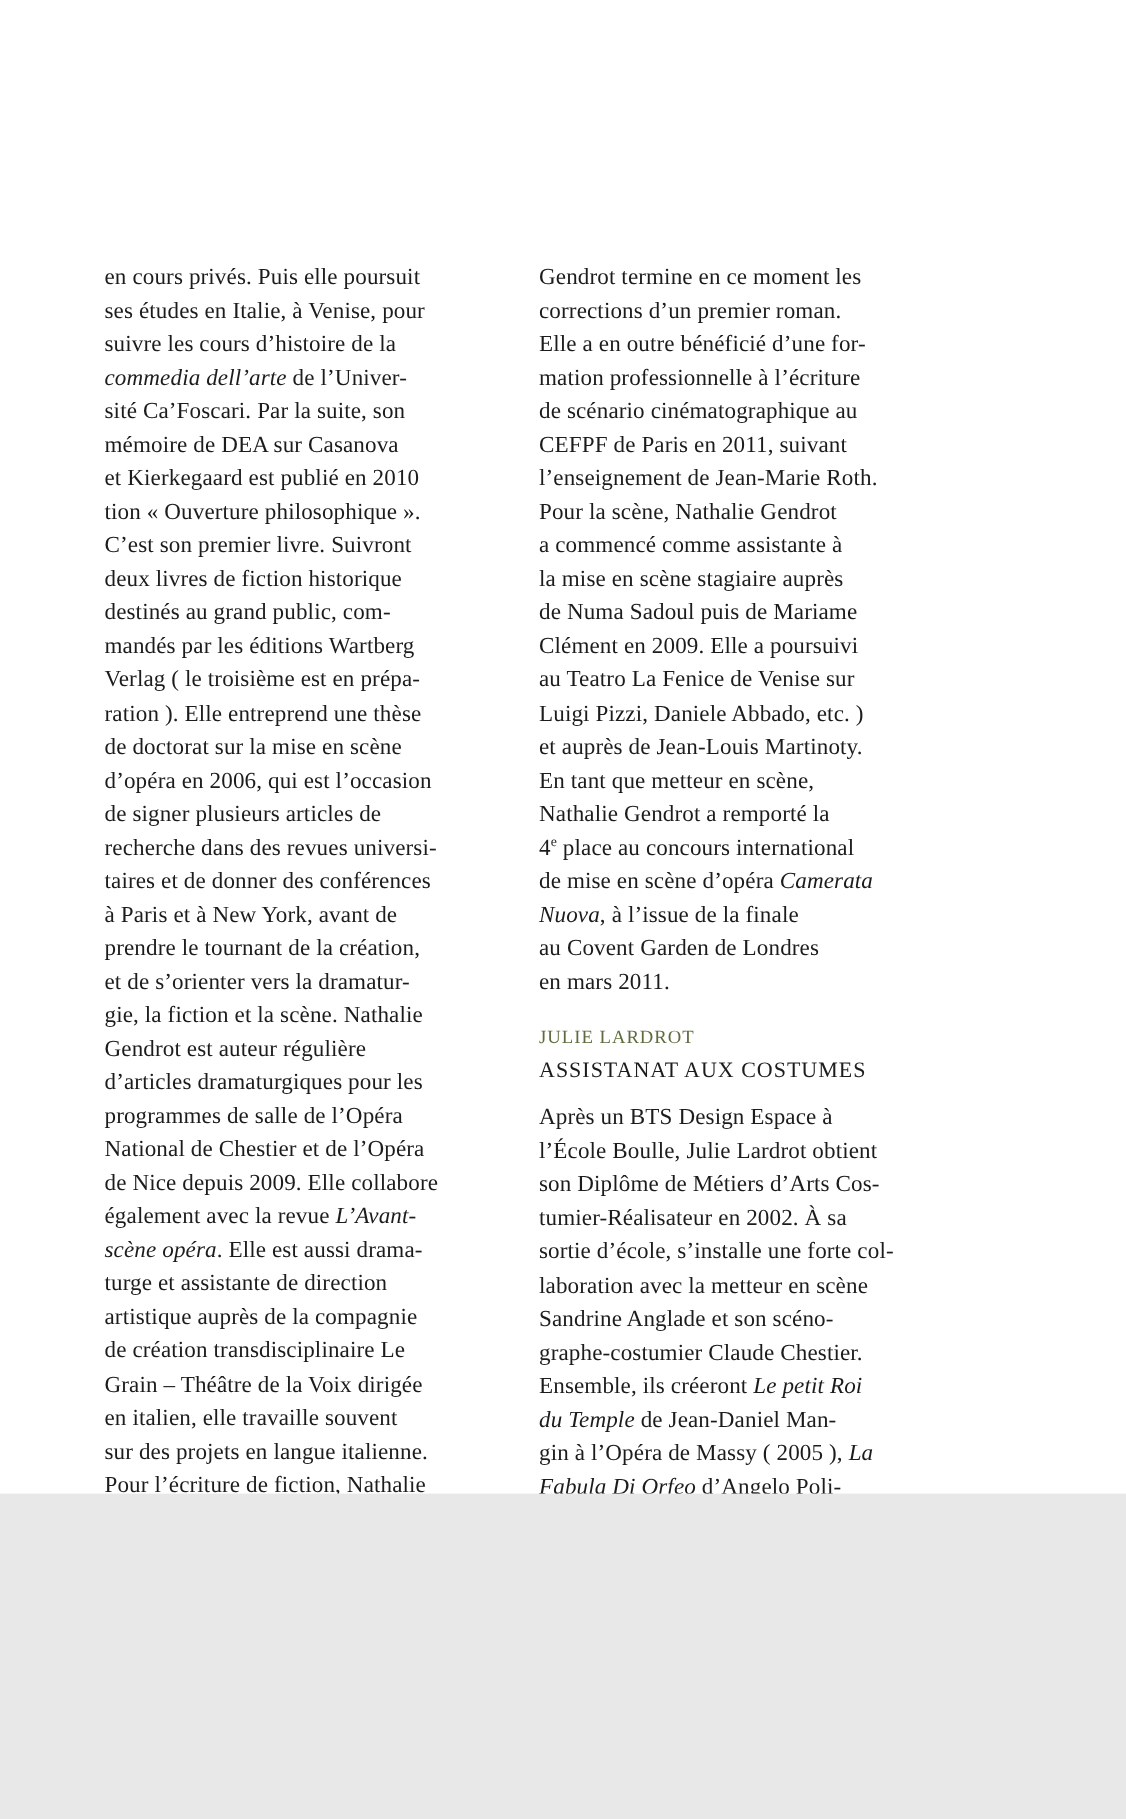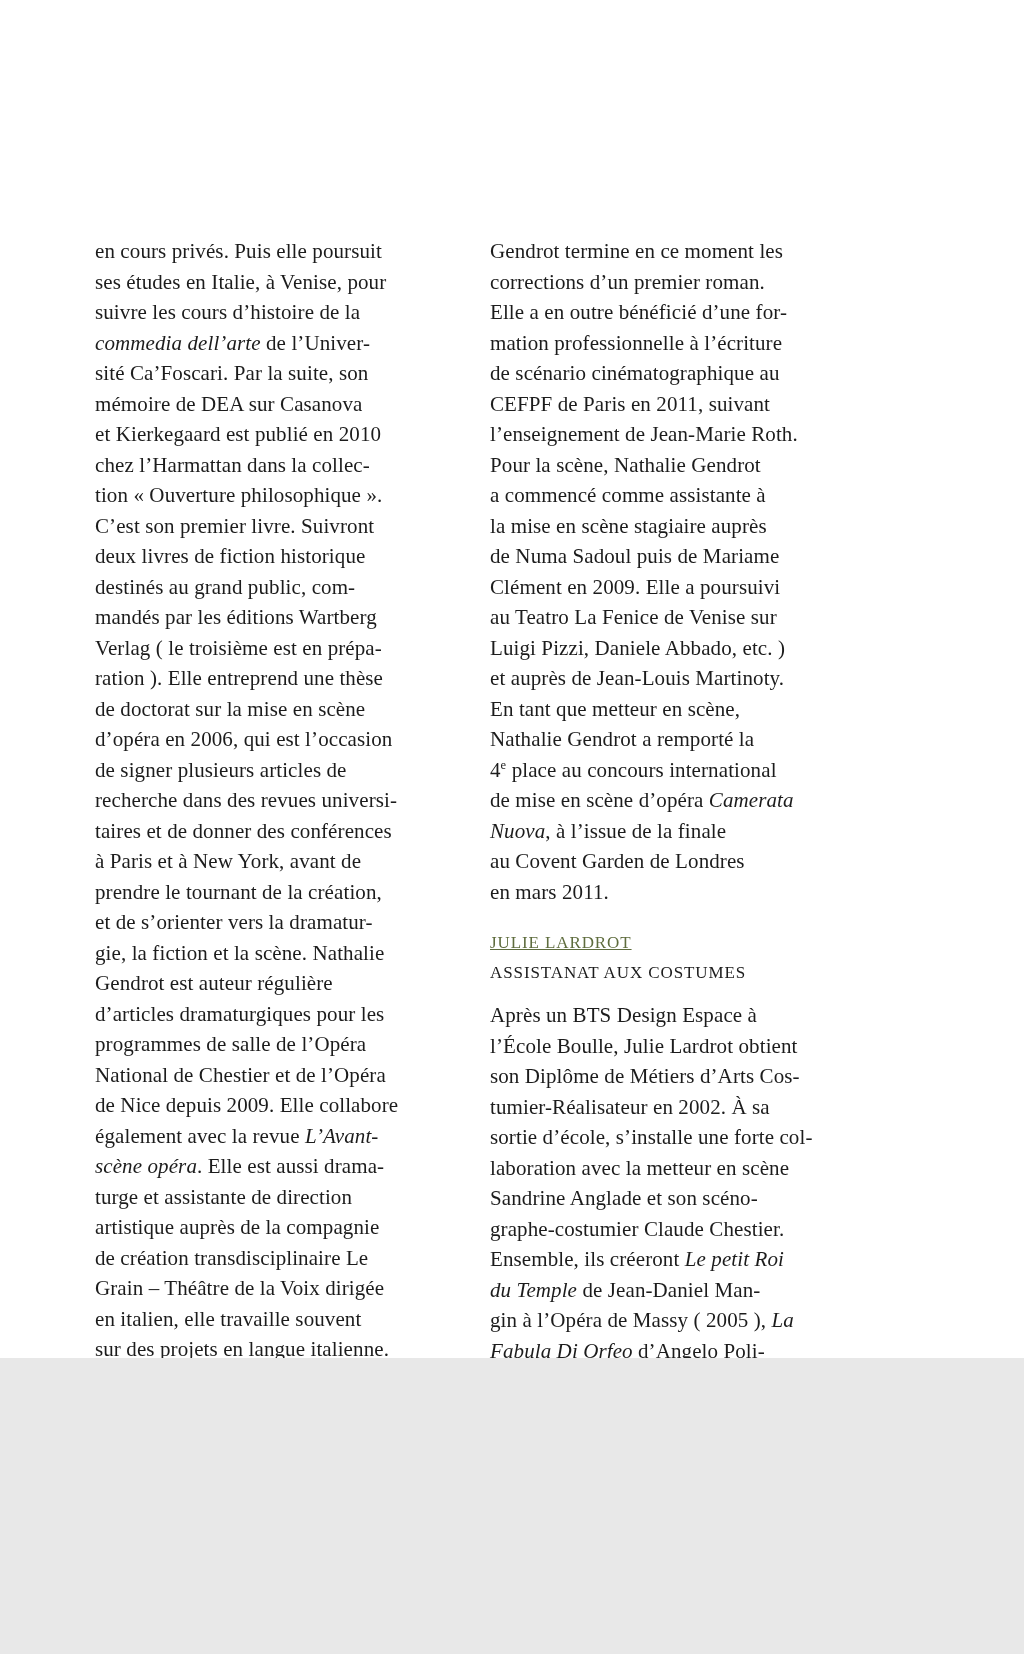--- a/index.html
+++ b/index.html
@@ -34,25 +34,24 @@
     vertical-align: super;
     line-height: 0;
   }
   .section-heading { margin-top: 21px; }
   .heading-name {
     color: var(--heading-color, #5e6c3d);
     font-size: 17px;
     line-height: 30px;
     letter-spacing: 0.9px;
     white-space: nowrap;
-    text-decoration: underline;
   }
   .heading-role {
     color: var(--body-color, #1c1c1c);
-    font-size: 17px;
+    font-size: 20px;
     line-height: 30px;
     letter-spacing: 0.9px;
     white-space: nowrap;
   }
   .para-after-heading { margin-top: 12px; }
   .page-number {
     position: absolute;
     left: 96px;
     top: 1532px;
     font-size: 17.5px;
@@ -66,21 +65,20 @@
 
   <div class="column col-left">
     <div class="paragraph">
         <div class="line"><span>en cours privés. Puis elle poursuit</span></div>
         <div class="line"><span>ses études en Italie, à Venise, pour</span></div>
         <div class="line"><span>suivre les cours d’histoire de la</span></div>
         <div class="line"><em>commedia dell’arte</em><span> de l’Univer-</span></div>
         <div class="line"><span>sité Ca’Foscari. Par la suite, son</span></div>
         <div class="line"><span>mémoire de DEA sur Casanova</span></div>
         <div class="line"><span>et Kierkegaard est publié en 2010</span></div>
-        <div class="line"><span>chez l’Harmattan dans la collec-</span></div>
         <div class="line"><span>tion « Ouverture philosophique ».</span></div>
         <div class="line"><span>C’est son premier livre. Suivront</span></div>
         <div class="line"><span>deux livres de fiction historique</span></div>
         <div class="line"><span>destinés au grand public, com-</span></div>
         <div class="line"><span>mandés par les éditions Wartberg</span></div>
         <div class="line"><span>Verlag ( le troisième est en prépa-</span></div>
         <div class="line"><span>ration ). Elle entreprend une thèse</span></div>
         <div class="line"><span>de doctorat sur la mise en scène</span></div>
         <div class="line"><span>d’opéra en 2006, qui est l’occasion</span></div>
         <div class="line"><span>de signer plusieurs articles de</span></div>

